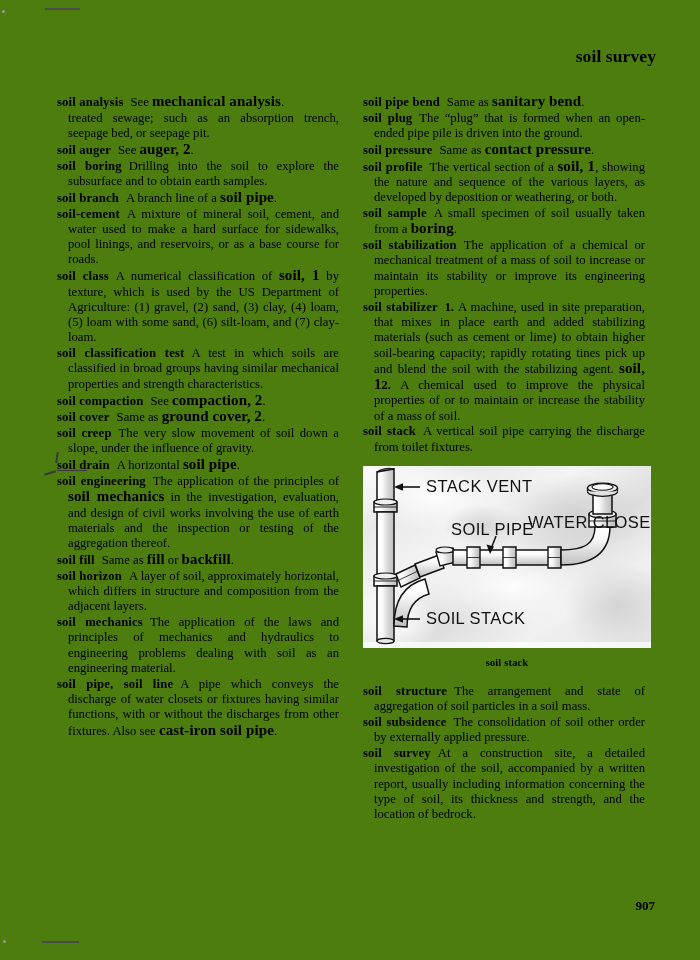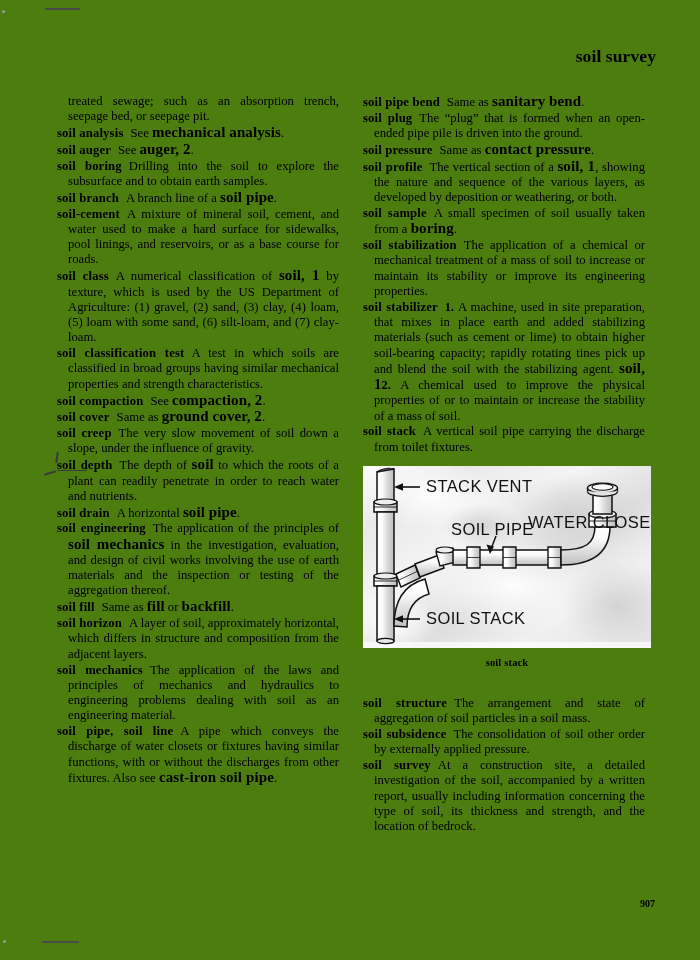--- a/index.html
+++ b/index.html
@@ -145,52 +145,51 @@
     text-align: center;
     font-size: 10.4px;
     font-weight: bold;
     letter-spacing: 0.2px;
   }
 
   .folio {
     position: absolute;
     right: 45px;
     top: 898px;
-    font-size: 10px;
+    font-size: 13px;
     font-weight: bold;
   }
 </style>
 </head>
 <body>
 
 <div class="page">
 
   <div class="scan-rule top"></div>
   <div class="scan-rule bottom"></div>
   <div class="scan-dot a"></div>
   <div class="scan-dot b"></div>
 
   <div class="running-head">soil survey</div>
 
   <div class="columns">
 
     <div class="col col-left">
       <div id="left-entries">
+          <p class="entry hang"><span class="hw">soil analysis</span><span class="gap"></span><span>See </span><span class="xref">mechanical analysis</span><span>.</span></p>
           <p class="entry cont"><span>treated sewage; such as an absorption trench, seepage bed, or seepage pit.</span></p>
-          <p class="entry hang"><span class="hw">soil analysis</span><span class="gap"></span><span>See </span><span class="xref">mechanical analysis</span><span>.</span></p>
           <p class="entry hang"><span class="hw">soil auger</span><span class="gap"></span><span>See </span><span class="xref">auger, 2</span><span>.</span></p>
           <p class="entry hang"><span class="hw">soil boring</span><span class="gap"></span><span>Drilling into the soil to explore the subsurface and to obtain earth samples.</span></p>
           <p class="entry hang"><span class="hw">soil branch</span><span class="gap"></span><span>A branch line of a </span><span class="xref">soil pipe</span><span>.</span></p>
           <p class="entry hang"><span class="hw">soil-cement</span><span class="gap"></span><span>A mixture of mineral soil, cement, and water used to make a hard surface for sidewalks, pool linings, and reservoirs, or as a base course for roads.</span></p>
           <p class="entry hang"><span class="hw">soil class</span><span class="gap"></span><span>A numerical classification of </span><span class="xref">soil, 1</span><span> by texture, which is used by the US Department of Agriculture: (1) gravel, (2) sand, (3) clay, (4) loam, (5) loam with some sand, (6) silt-loam, and (7) clay-loam.</span></p>
           <p class="entry hang"><span class="hw">soil classification test</span><span class="gap"></span><span>A test in which soils are classified in broad groups having similar mechanical properties and strength characteristics.</span></p>
           <p class="entry hang"><span class="hw">soil compaction</span><span class="gap"></span><span>See </span><span class="xref">compaction, 2</span><span>.</span></p>
           <p class="entry hang"><span class="hw">soil cover</span><span class="gap"></span><span>Same as </span><span class="xref">ground cover, 2</span><span>.</span></p>
           <p class="entry hang"><span class="hw">soil creep</span><span class="gap"></span><span>The very slow movement of soil down a slope, under the influence of gravity.</span></p>
-          <p class="entry hang"><span class="hw">soil depth</span><span class="gap"></span><span>The depth of </span><span class="xref">soil</span><span> to which the roots of a plant can readily penetrate in order to reach water and nutrients.</span></p>
           <p class="entry hang"><span class="hw">soil drain</span><span class="gap"></span><span>A horizontal </span><span class="xref">soil pipe</span><span>.</span></p>
           <p class="entry hang"><span class="hw">soil engineering</span><span class="gap"></span><span>The application of the principles of </span><span class="xref">soil mechanics</span><span> in the investigation, evaluation, and design of civil works involving the use of earth materials and the inspection or testing of the aggregation thereof.</span></p>
           <p class="entry hang"><span class="hw">soil fill</span><span class="gap"></span><span>Same as </span><span class="xref">fill</span><span> or </span><span class="xref">backfill</span><span>.</span></p>
           <p class="entry hang"><span class="hw">soil horizon</span><span class="gap"></span><span>A layer of soil, approximately horizontal, which differs in structure and composition from the adjacent layers.</span></p>
           <p class="entry hang"><span class="hw">soil mechanics</span><span class="gap"></span><span>The application of the laws and principles of mechanics and hydraulics to engineering problems dealing with soil as an engineering material.</span></p>
           <p class="entry hang"><span class="hw">soil pipe, soil line</span><span class="gap"></span><span>A pipe which conveys the discharge of water closets or fixtures having similar functions, with or without the discharges from other fixtures. Also see </span><span class="xref">cast-iron soil pipe</span><span>.</span></p>
         </div>
     </div>
 
     <div class="col col-right">
@@ -310,21 +309,21 @@
 
             <text x="63" y="26" font-family="Liberation Sans, sans-serif" font-size="16.5" fill="#111" letter-spacing="0.4">STACK VENT</text>
             <text x="165" y="62" font-family="Liberation Sans, sans-serif" font-size="16.5" fill="#111" letter-spacing="0.4">WATER CLOSET</text>
             <text x="88" y="69" font-family="Liberation Sans, sans-serif" font-size="16.5" fill="#111" letter-spacing="0.4">SOIL PIPE</text>
             <text x="63" y="158" font-family="Liberation Sans, sans-serif" font-size="16.5" fill="#111" letter-spacing="0.4">SOIL STACK</text>
           </svg>
         </div>
         <div class="figure-caption">soil stack</div>
       </div>
 
-      <div id="right-bottom-entries" style="margin-top:28px;">
+      <div id="right-bottom-entries" style="margin-top:16px;">
           <p class="entry hang"><span class="hw">soil structure</span><span class="gap"></span><span>The arrangement and state of aggregation of soil particles in a soil mass.</span></p>
           <p class="entry hang"><span class="hw">soil subsidence</span><span class="gap"></span><span>The consolidation of soil other order by externally applied pressure.</span></p>
           <p class="entry hang"><span class="hw">soil survey</span><span class="gap"></span><span>At a construction site, a detailed investigation of the soil, accompanied by a written report, usually including information concerning the type of soil, its thickness and strength, and the location of bedrock.</span></p>
         </div>
     </div>
 
   </div>
 
   <div class="mark-tick"></div>
   <div class="mark-dash"></div>

